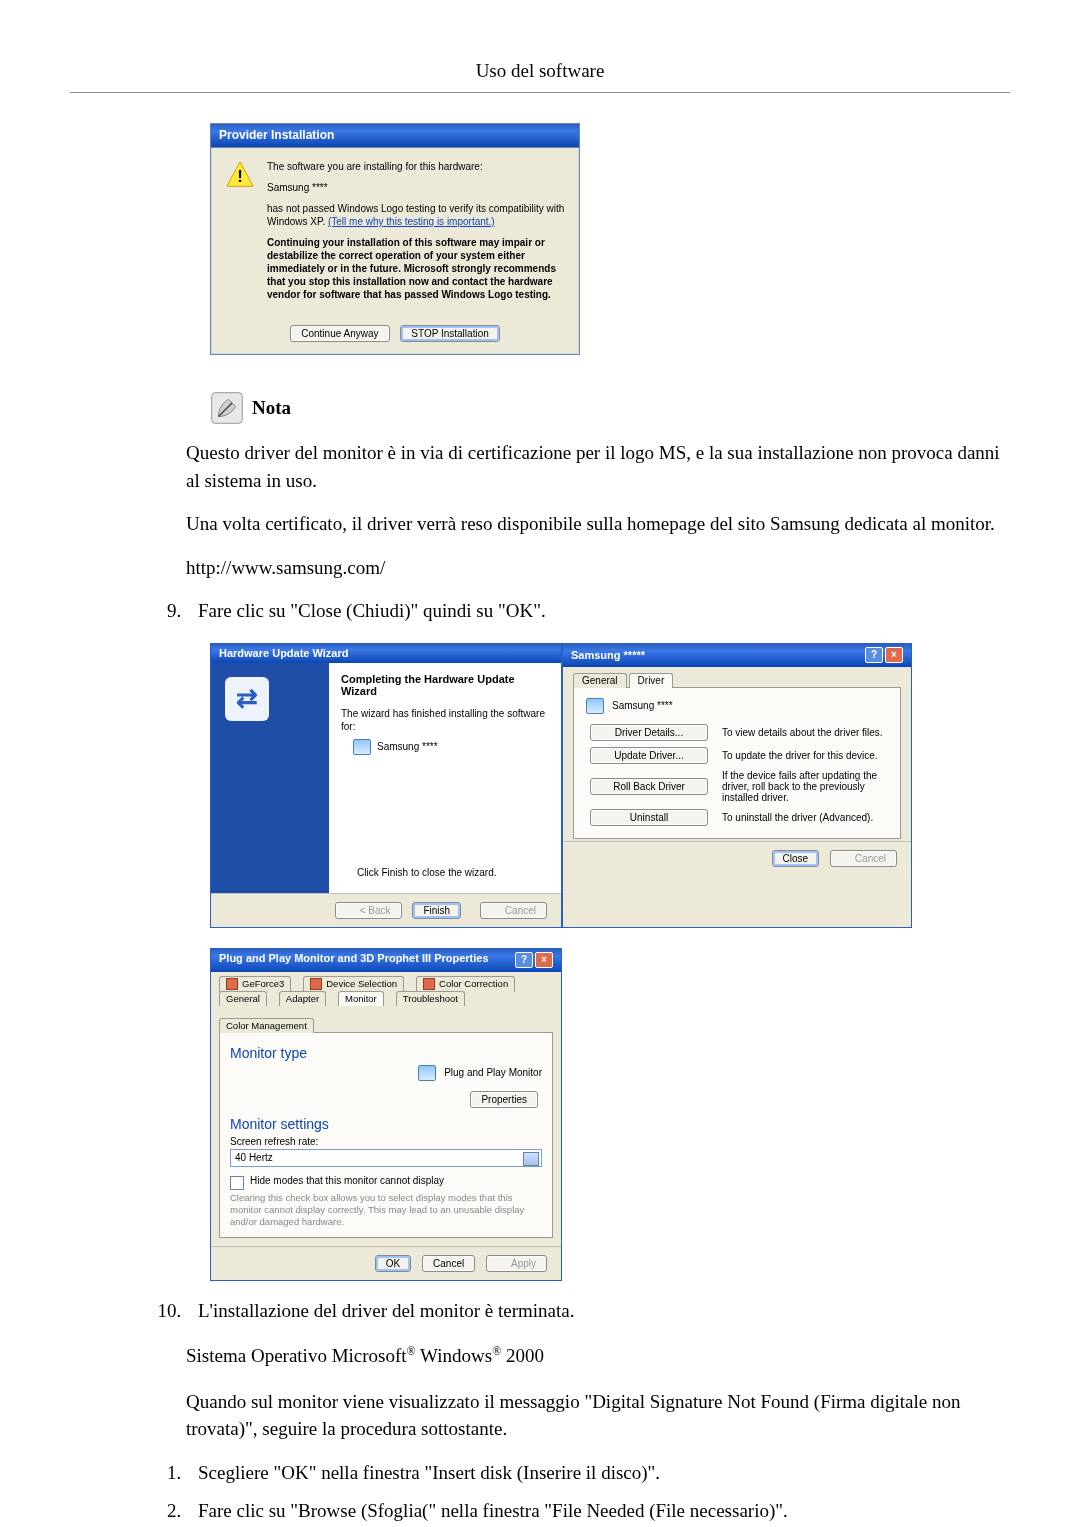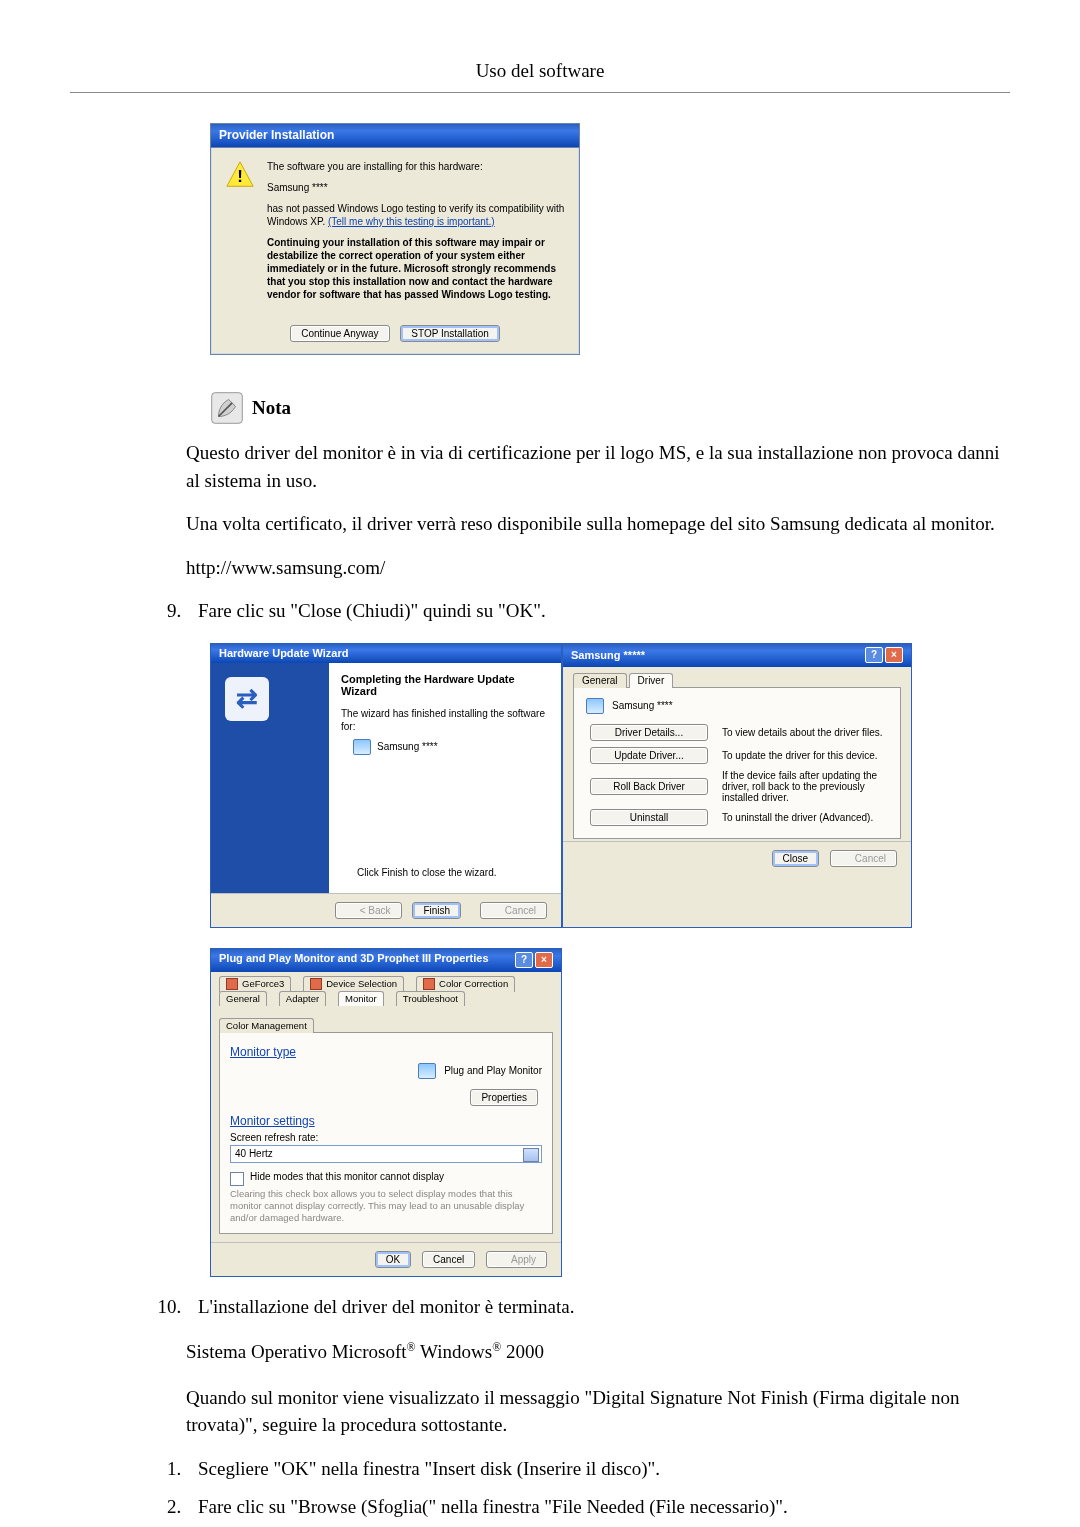--- a/index.html
+++ b/index.html
@@ -252,21 +252,21 @@
   }
   .tabs2 .icon-sq {
     width:10px; height:10px; background:#e06a4a; border:1px solid #913a22;
   }
   .panel4 {
     border: 1px solid #9a9a9a;
     background: #fcfbf7;
     padding: 8px 10px;
     min-height: 160px;
   }
-  .group-lbl { color:#1045b3; font-size:12px; margin: 4px 0; text-decoration: underline; }
+  .group-lbl { color:#1045b3; font-size:14px; margin: 4px 0; }
   .combo {
     border: 1px solid #7a9ccf;
     background: #fff;
     height: 18px;
     width: 100%;
     margin: 2px 0 8px 0;
     position: relative;
     font-size: 10px;
     padding: 2px 4px;
     box-sizing: border-box;
@@ -478,21 +478,21 @@
   </div>
 
   <ol class="ol-num content-narrow" start="10">
     <li>L'installazione del driver del monitor è terminata.</li>
   </ol>
 
   <div class="content-narrow body-text" style="margin-top:18px;">
     <span>Sistema Operativo Microsoft</span><sup class="reg">®</sup><span> Windows</span><sup class="reg">®</sup><span> 2000</span>
   </div>
 
-  <p class="content-narrow body-text para" style="margin-top:18px;">Quando sul monitor viene visualizzato il messaggio "Digital Signature Not Finish (Firma digitale non trovata)", seguire la procedura sottostante.</p>
+  <p class="content-narrow body-text para" style="margin-top:18px;">Quando sul monitor viene visualizzato il messaggio "Digital Signature Not Found (Firma digitale non trovata)", seguire la procedura sottostante.</p>
 
   <ol class="ol-num content-narrow">
     <li>Scegliere "OK" nella finestra "Insert disk (Inserire il disco)".</li>
     <li>Fare clic su "Browse (Sfoglia(" nella finestra "File Needed (File necessario)".</li>
     <li>Selezionare A:(D:\Driver) quindi fare clic su "Open (Apri)" e poi su "OK".</li>
   </ol>
 
 </div>
 
 </body></html>

